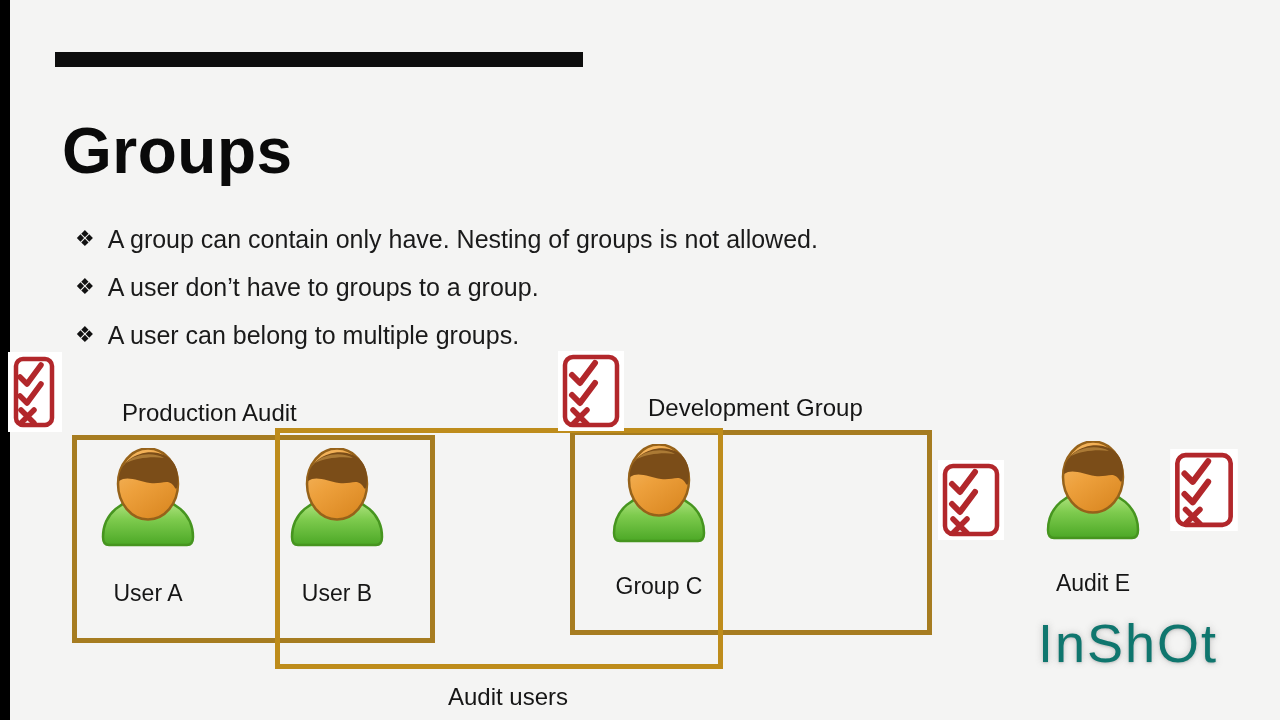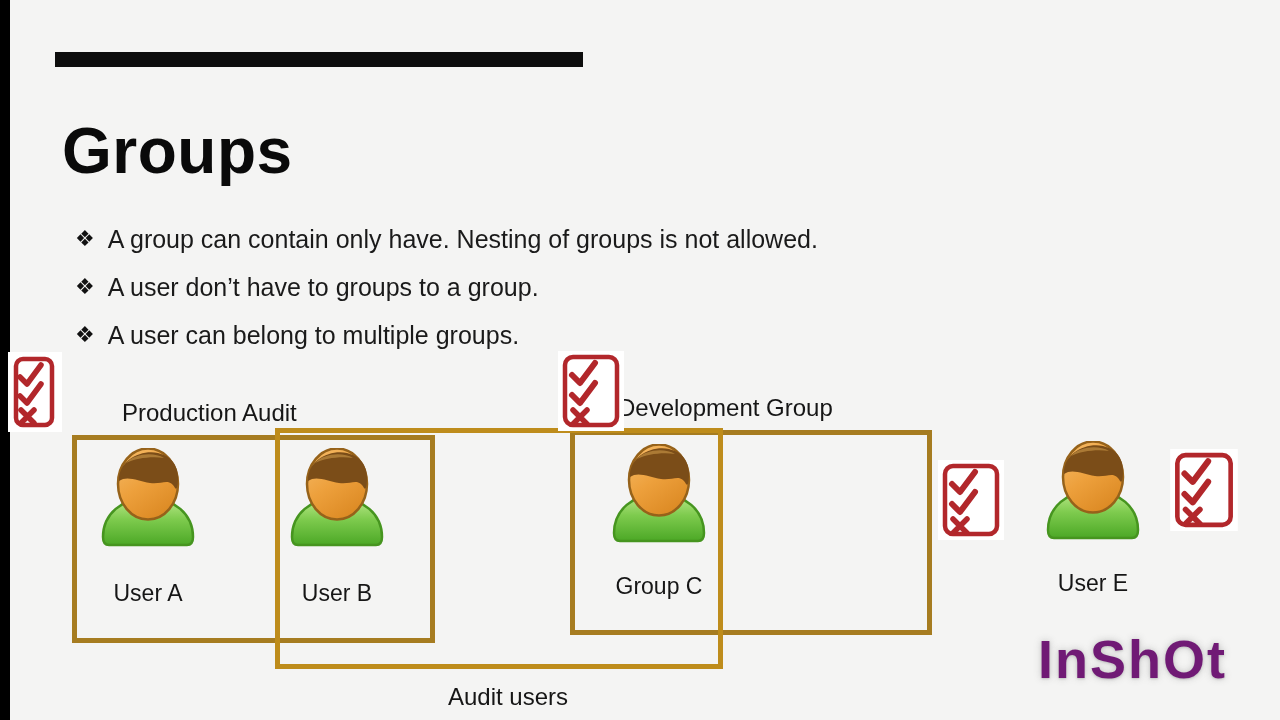--- a/index.html
+++ b/index.html
@@ -19,33 +19,33 @@
     position:absolute;left:75px;display:flex;align-items:flex-start;gap:13px;
     font-size:25px;line-height:32px;white-space:nowrap;
   }
   .bullet .marker{font-size:22px;line-height:32px;color:#111;}
   .group-box{position:absolute;box-sizing:border-box;border:5px solid #a67c20;}
   .box-production{left:72px;top:435px;width:363px;height:208px;}
   .box-development{left:570px;top:430px;width:362px;height:205px;}
   .box-audit{left:275px;top:428px;width:448px;height:241px;border-color:#be8c1b;}
   .group-label{position:absolute;font-size:24px;color:#161616;white-space:nowrap;}
   .lbl-production{left:122px;top:399px;}
-  .lbl-development{left:618px;top:394px;}
+  .lbl-development{left:648px;top:394px;}
   .lbl-audit{left:448px;top:683px;}
   .user-figure{position:absolute;width:104px;}
   .user-figure svg{display:block;width:104px;height:100px;}
   .user-label{
     position:absolute;left:-8px;width:120px;text-align:center;
     font-size:23px;color:#161616;white-space:nowrap;
   }
   .checklist{position:absolute;}
   .checklist svg{display:block;}
   .watermark{
-    position:absolute;left:1038px;top:628px;
-    font-size:54px;font-weight:bold;letter-spacing:2px;color:#701a75;
+    position:absolute;left:1038px;top:612px;
+    font-size:54px;font-weight:normal;letter-spacing:2px;color:#0f766e;
     text-shadow:0 0 7px rgba(185,185,185,.85),0 1px 2px rgba(165,165,165,.55);
   }
 </style>
 </head>
 <body>
 
 <div class="stage">
 
   <svg width="0" height="0" style="position:absolute" aria-hidden="true">
     <defs>
@@ -159,18 +159,18 @@
   </div>
 
 
   <div class="user-figure" style="left:1041px;top:441px">
     <svg viewBox="0 0 104 100">
       <path d="M13 97 C8 97 7 93 7 89 C7 66 26 50 52 50 C78 50 97 66 97 89 C97 93 96 97 91 97 Z" fill="url(#bodyGrad)" stroke="#46951f" stroke-width="2.5"></path>
       <ellipse cx="52" cy="36" rx="30" ry="35.5" fill="url(#headGrad)" stroke="#96621a" stroke-width="2.5"></ellipse>
       <path d="M23 33 C22 12 46 1 62 5 C75 8 82 17 82 30 C82 37 81 43 79 40 C73 29 66 37 54 35 C42 33 31 27 23 33 Z" fill="#7b4d18"></path>
       <path d="M30 15 C39 5 58 4 68 10 C56 8 40 10 30 15 Z" fill="#b08038" opacity="0.9"></path>
     </svg>
-    <span class="user-label" style="top:129px">User E</span>
+    <span class="user-label" style="top:129px">Audit E</span>
   </div>
 
   <div class="watermark">InShOt</div>
 
 </div>
 
 </body></html>

